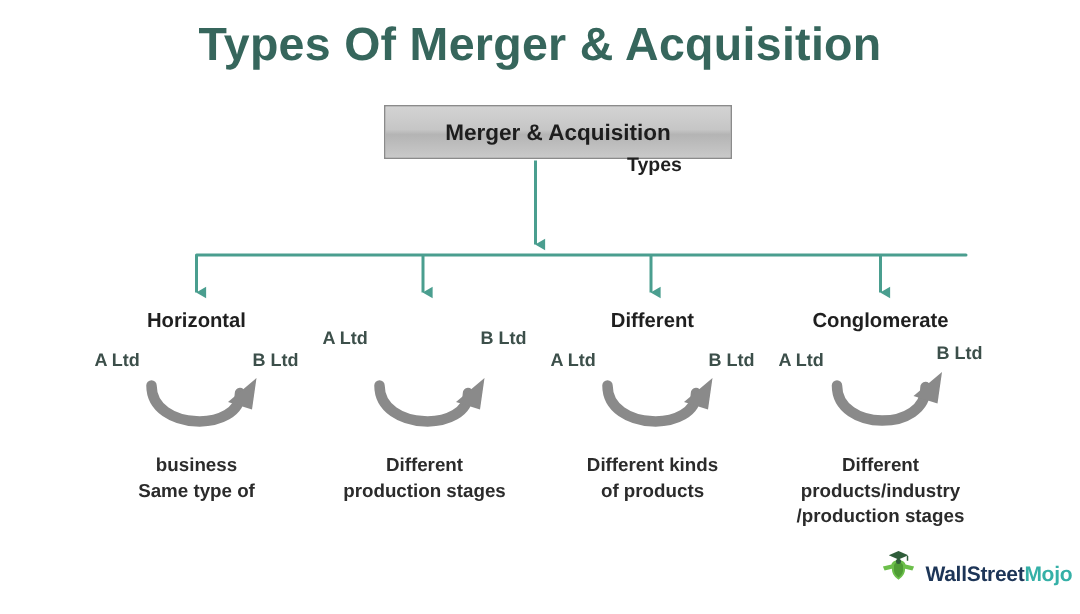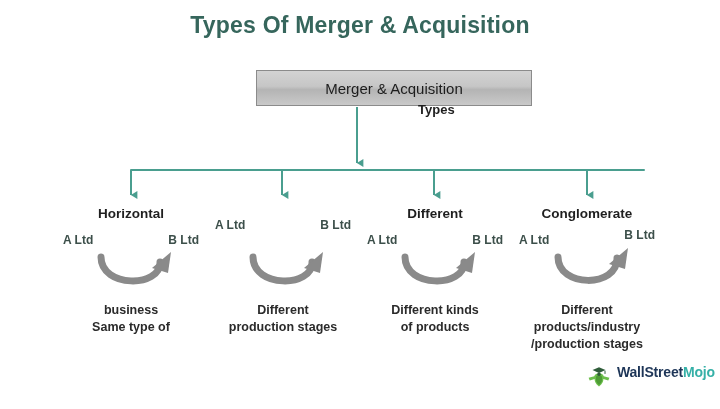--- a/index.html
+++ b/index.html
@@ -25,41 +25,41 @@
     height: 409px;
   }
 
   
   .title {
     position: absolute;
     left: 0;
     top: 12px;
     width: 720px;
     text-align: center;
-    font-size: 23px;
+    font-size: 31px;
     font-weight: bold;
     color: #36665c;
     letter-spacing: 0.2px;
   }
 
   
   .root-box {
     position: absolute;
     left: 256px;
     top: 70px;
-    width: 276px;
+    width: 232px;
     height: 36px;
     box-sizing: border-box;
     border: 1px solid #8b8b8b;
     background: linear-gradient(to bottom, #d3d3d3 0%, #c6c6c6 45%, #b4b4b4 55%, #c9c9c9 100%);
     display: flex;
     align-items: center;
     justify-content: center;
     font-size: 15px;
-    font-weight: normal;
+    font-weight: bold;
     color: #1d1d1d;
   }
 
   .types-label {
     position: absolute;
     left: 418px;
     top: 102px;
     font-size: 13px;
     font-weight: bold;
     color: #1f1f1f;
@@ -106,21 +106,21 @@
     color: #2b2b2b;
     line-height: 17px;
   }
 
   
   .logo {
     position: absolute;
     left: 586px;
     top: 364px;
     display: flex;
-    align-items: flex-start;
+    align-items: flex-end;
     gap: 5px;
   }
   .logo-mark {
     width: 26px;
     height: 26px;
     flex: 0 0 26px;
   }
   .logo-text {
     font-size: 14px;
     font-weight: bold;

